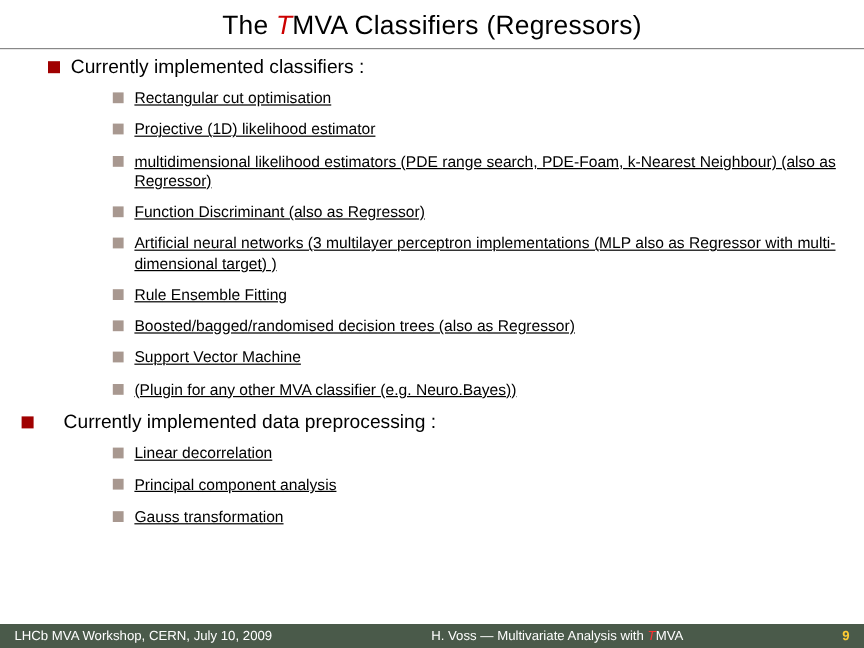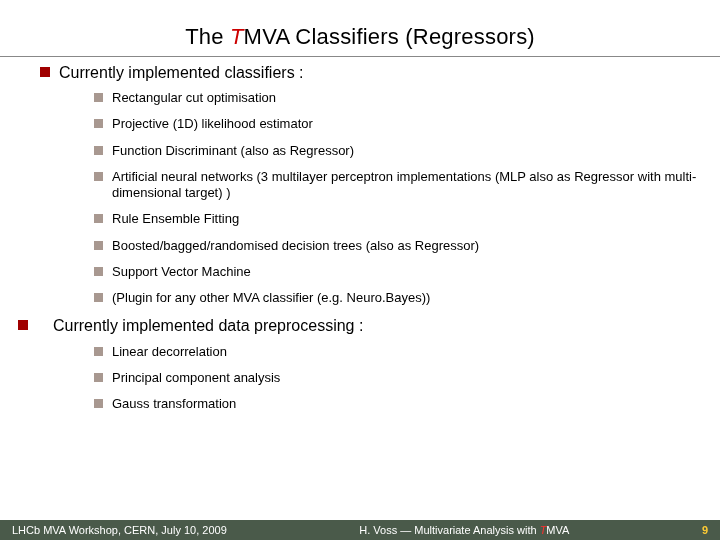--- a/index.html
+++ b/index.html
@@ -6,21 +6,21 @@
   body {
     width: 720px;
     height: 540px;
     font-family: Arial, Helvetica, sans-serif;
     background: #fff;
     position: relative;
     overflow: hidden;
   }
   .title {
     text-align: center;
-    padding: 24px 0 4px;
+    padding: 8px 0 4px;
     font-size: 22px;
     color: #000;
     letter-spacing: 0.2px;
   }
   .title .t-red { color: #cc0000; font-style: italic; }
   .hr {
     border: none;
     border-top: 1px solid #888;
     margin: 2px 0 6px;
   }
@@ -51,21 +51,21 @@
     line-height: 1.25;
     color: #000;
   }
   .lvl2 .bullet2 {
     width: 9px; height: 9px;
     background: #a89890;
     margin-right: 9px;
     margin-top: 3px;
     flex-shrink: 0;
   }
-  .lvl2 .txt { flex: 1; }
+  .lvl2 .txt { flex: 1; text-decoration: underline; }
   .footer {
     position: absolute;
     bottom: 0; left: 0; right: 0;
     height: 20px;
     background: #4a5a4a;
     color: #fff;
     font-size: 11px;
     display: flex;
     align-items: center;
     padding: 0 12px;
@@ -90,20 +90,24 @@
     <span class="txt">Currently implemented classifiers :</span>
   </div>
 
   <div class="lvl2">
       <span class="bullet2"></span>
       <span class="txt">Rectangular cut optimisation</span>
     </div>
   <div class="lvl2">
       <span class="bullet2"></span>
       <span class="txt">Projective (1D) likelihood estimator</span>
+    </div>
+  <div class="lvl2">
+      <span class="bullet2"></span>
+      <span class="txt">multidimensional likelihood estimators (PDE range search, PDE-Foam, k-Nearest Neighbour)  (also as Regressor)</span>
     </div>
   <div class="lvl2">
       <span class="bullet2"></span>
       <span class="txt">Function Discriminant (also as Regressor)</span>
     </div>
   <div class="lvl2">
       <span class="bullet2"></span>
       <span class="txt">Artificial neural networks (3 multilayer perceptron implementations (MLP also as Regressor with multi-dimensional target) )</span>
     </div>
   <div class="lvl2">

